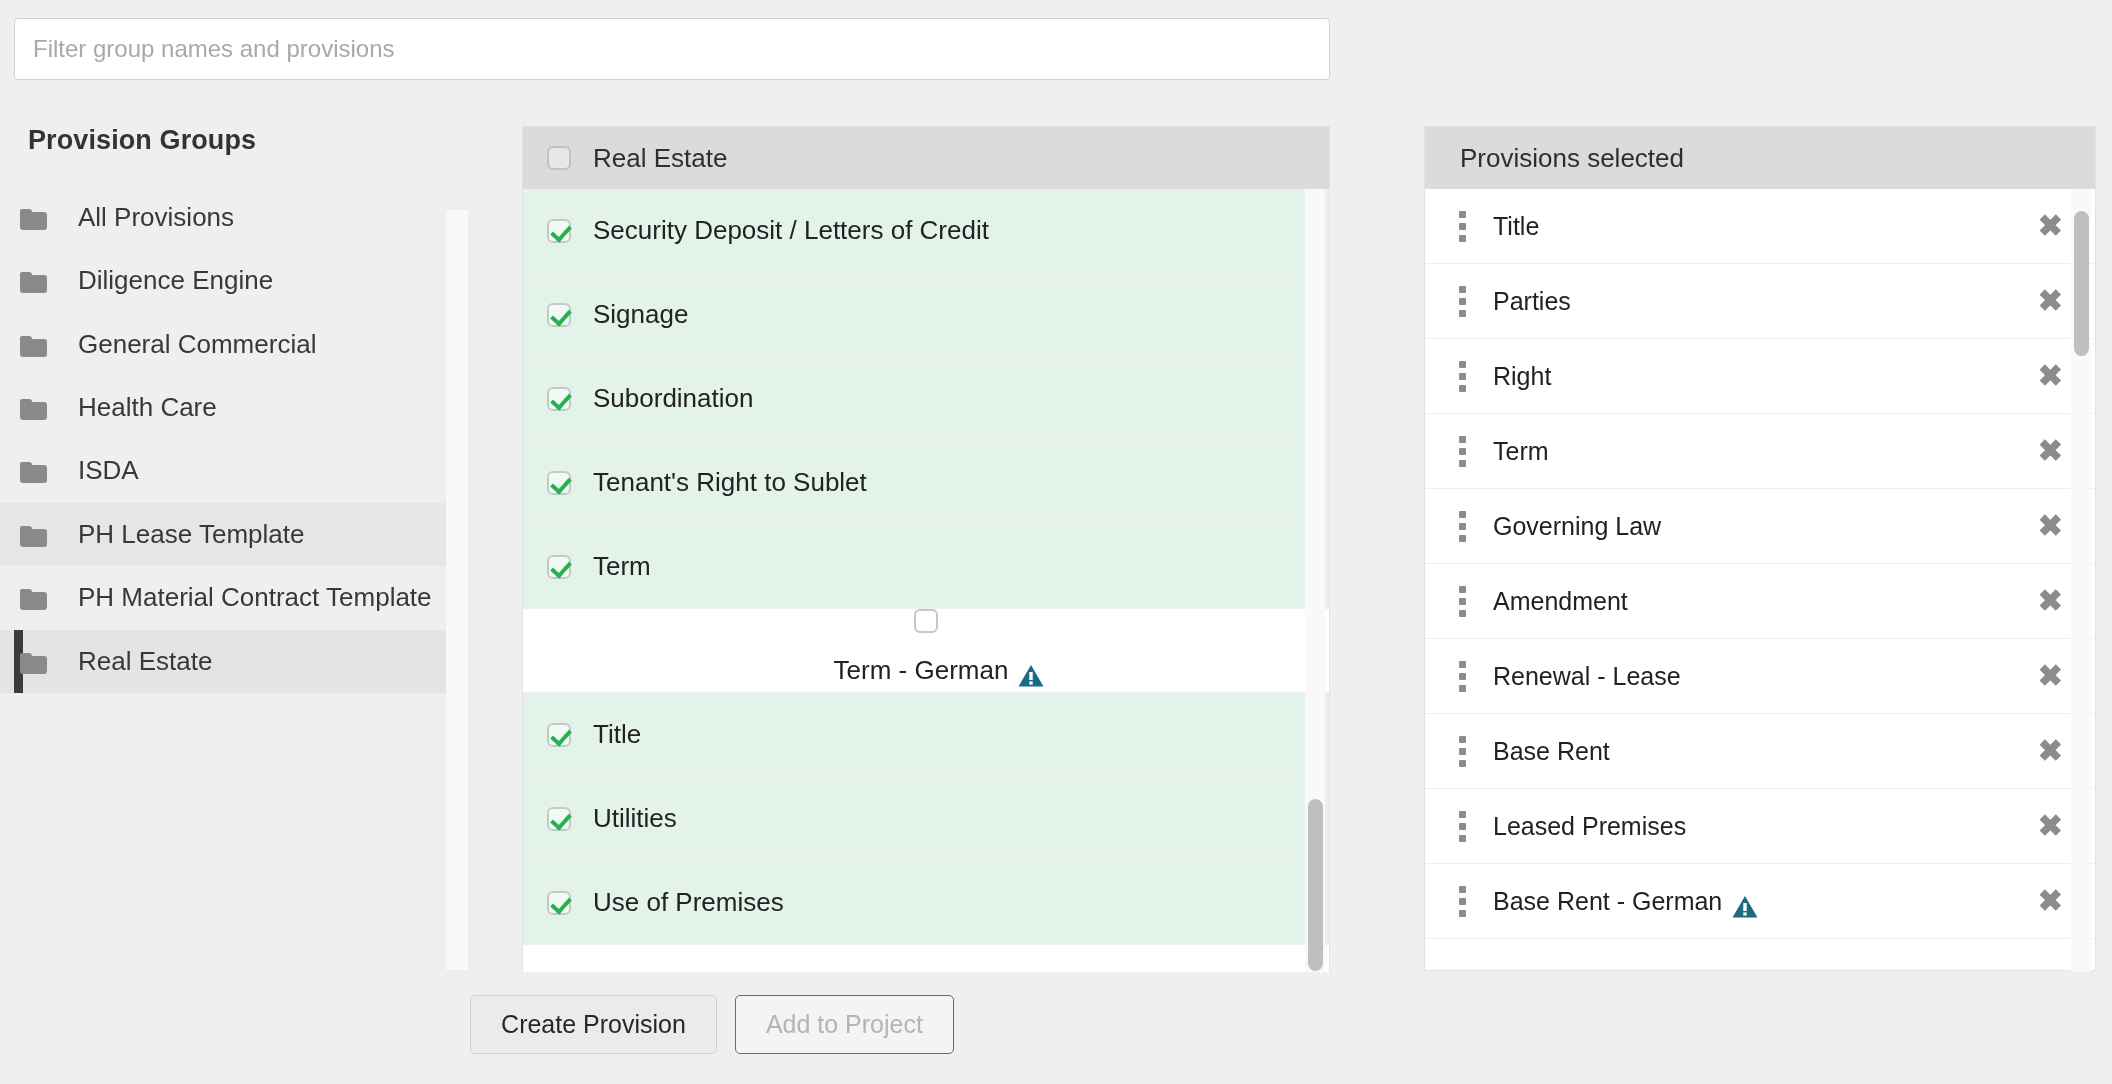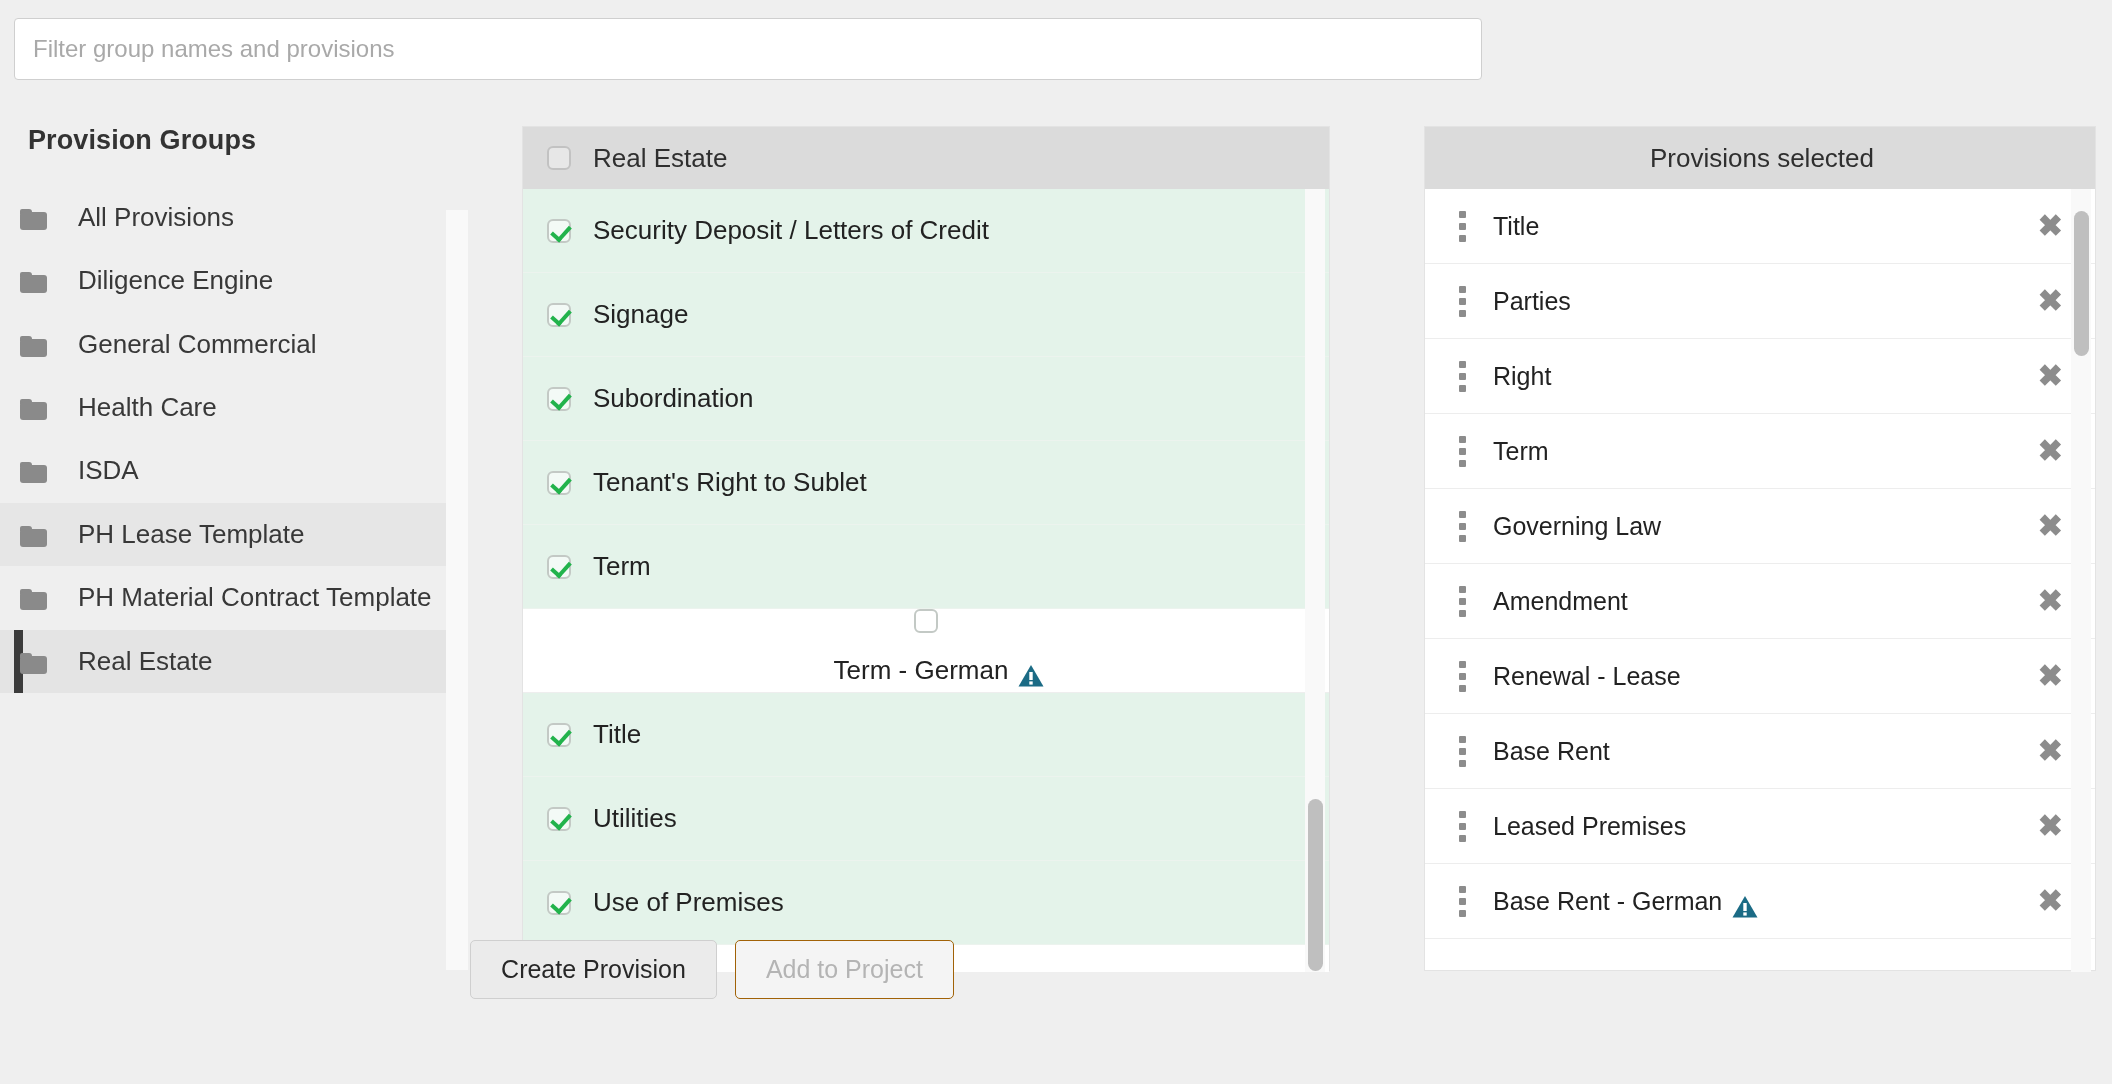--- a/index.html
+++ b/index.html
@@ -8,21 +8,21 @@
     width: 2112px; height: 1084px;
     background: #efefef;
     font-family: "Liberation Sans", sans-serif;
     overflow: hidden;
   }
 
   
   .filter-wrap {
     position: absolute;
     left: 14px; top: 18px;
-    width: 1468px; height: 62px;
+    width: 1316px; height: 62px;
   }
   .filter-input {
     width: 100%; height: 100%;
     border: 1px solid #cfcfcf;
     border-radius: 4px;
     background: #ffffff;
     font-size: 24px;
     font-family: "Liberation Sans", sans-serif;
     color: #333;
     padding: 0 18px;
@@ -173,21 +173,21 @@
   .vscroll-thumb {
     position: absolute;
     left: 3px;
     width: 15px;
     border-radius: 8px;
     background: #bfbfbf;
   }
 
   
   .panel-right { left: 1424px; top: 126px; width: 672px; height: 845px; }
-  .panel-right .panel-head { padding-left: 28px; justify-content: center; }
+  .panel-right .panel-head { padding-left: 35px; }
   .panel-right .panel-body { height: 783px; }
 
   .sel-row {
     display: flex;
     align-items: center;
     height: 75px;
     padding: 0 26px 0 34px;
     border-bottom: 1px solid #ededed;
     font-size: 25px;
     color: #222;
@@ -210,21 +210,21 @@
     font-size: 30px;
     font-weight: bold;
     line-height: 1;
     cursor: pointer;
     padding: 0 6px;
   }
 
   
   .footer {
     position: absolute;
-    left: 0; top: 940px;
+    left: 0; top: 995px;
     width: 1424px;
     display: flex;
     justify-content: center;
     gap: 18px;
   }
   .btn {
     font-family: "Liberation Sans", sans-serif;
     font-size: 25px;
     padding: 14px 30px;
     border-radius: 5px;

